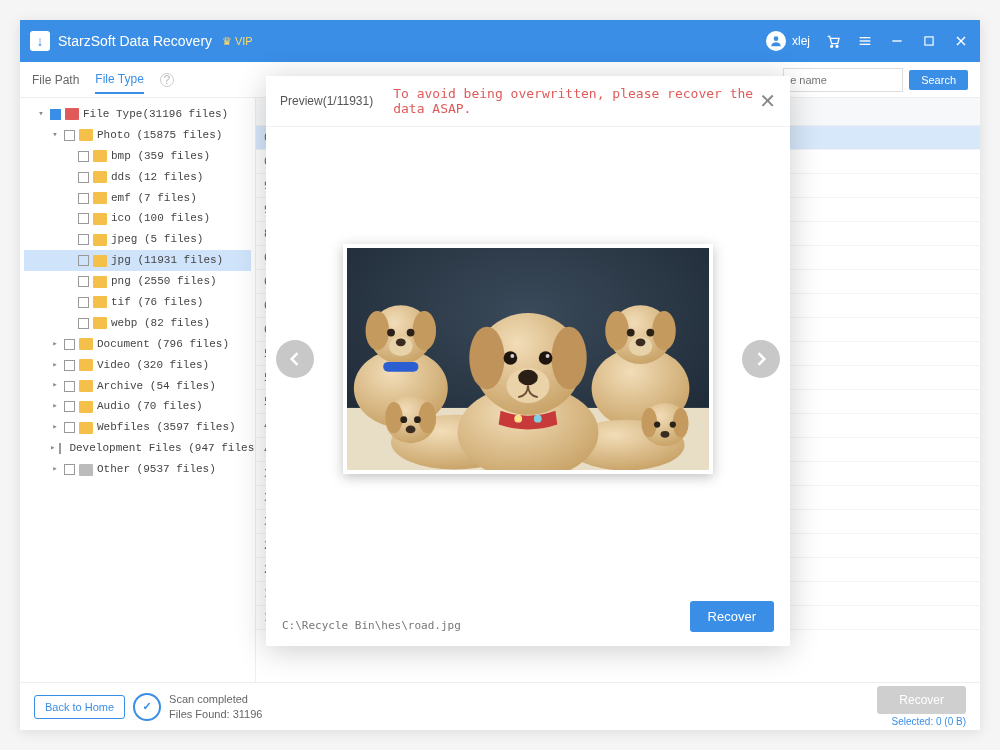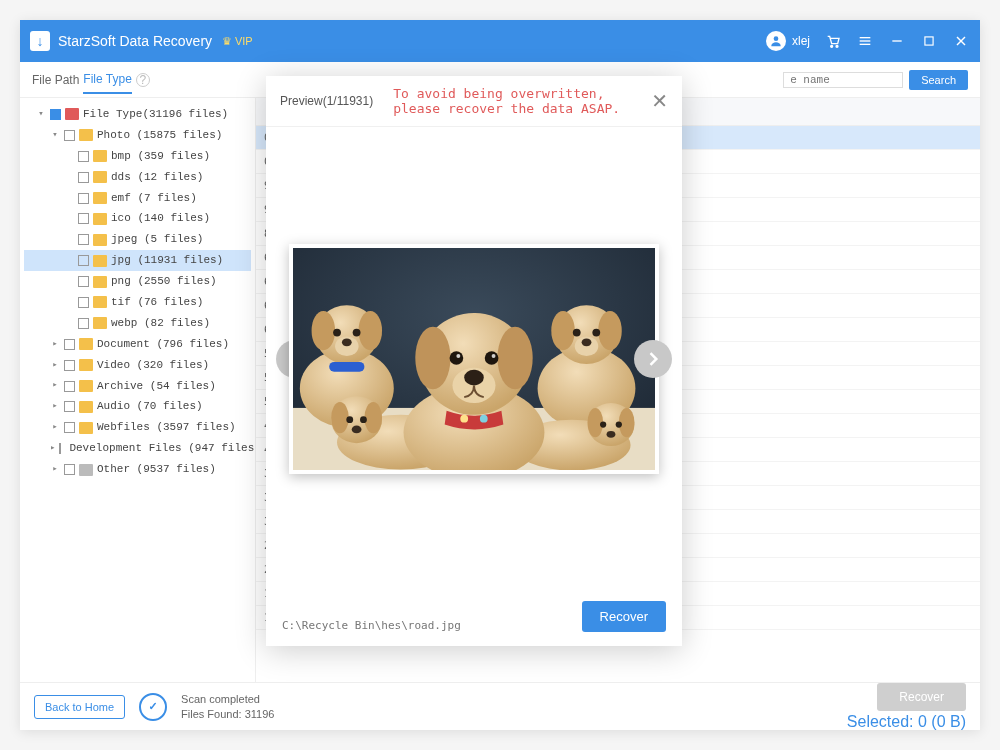--- a/index.html
+++ b/index.html
@@ -45,27 +45,27 @@
     .title-bar .user-name { margin-left:6px; font-size:12px; }
     .title-bar .win-btn { margin-left: 14px; cursor: pointer; font-size:16px; display:flex;align-items:center;justify-content:center;width:18px;height:18px;}
     .tabs-row {
       display: flex;
       align-items: center;
       height: 36px;
       border-bottom: 1px solid #eee;
       padding: 0 12px;
       font-size: 12px;
       color: #666;
-      gap: 4px;
+      gap: 16px;
     }
     .tabs-row .tab { cursor: pointer; padding: 6px 0; }
     .tabs-row .tab.active { color:#3a8ee6; border-bottom:2px solid #3a8ee6; }
     .tabs-row .help-q { color:#bbb; font-size:12px; border:1px solid #ccc;border-radius:50%;width:14px;height:14px;line-height:12px;text-align:center;}
     .search-row { margin-left:auto; display:flex; align-items:center; gap:6px; }
-    .search-row input { width:120px; height:16px; border:1px solid #ddd; padding:0 6px; font-size:11px;font-family:Liberation Mono, monospace;}
+    .search-row input { width:120px; height:24px; border:1px solid #ddd; padding:0 6px; font-size:11px;}
     .search-row button { background:#3a8ee6;color:#fff;border:none;height:20px;padding:0 12px;font-size:11px;border-radius:2px;cursor:pointer;}
     
     .body {
       flex: 1;
       display: flex;
       overflow: hidden;
     }
     .sidebar {
       width: 236px;
       border-right: 1px solid #eee;
@@ -122,35 +122,35 @@
     .file-row.sel { background:#d7e8fb; }
     .file-row .time { width:38px; color:#666;}
     .file-row .path { color:#555; }
     
     .footer {
       height: 48px;
       border-top:1px solid #eee;
       display:flex;
       align-items:center;
       padding:0 14px;
-      gap:14px;
+      gap:8px;
       font-size:11px;
       color:#666;
     }
     .footer .back-btn { border:1px solid #3a8ee6;color:#3a8ee6;background:#fff;padding:5px 10px;border-radius:3px;cursor:pointer;font-size:11px;}
     .footer .check-circle { width:28px;height:28px;border-radius:50%;border:2px solid #3a8ee6;display:flex;align-items:center;justify-content:center;color:#3a8ee6;font-weight:bold;}
     .footer .status-text { display:flex; flex-direction:column; line-height:1.3;}
     .footer .spacer {flex:1;}
     .footer .recover-btn { background:#cfcfcf;color:#fff;border:none;padding:7px 22px;border-radius:3px;cursor:not-allowed;font-size:12px;}
-    .footer .selected-text { margin-left:10px; color:#3a8ee6; font-size:16px;}
+    .footer .selected-text { margin-left:10px; color:#3a8ee6; font-size:10px;}
     
     .preview-modal {
       position:absolute;
       top:56px; left:246px;
-      width:416px;
+      width:524px;
       height:570px;
       background:#fff;
       box-shadow:0 4px 30px rgba(0,0,0,0.2);
       display:flex;
       flex-direction:column;
       z-index:50;
     }
     .preview-head {
       display:flex; align-items:center;
       padding:10px 14px;
@@ -279,21 +279,21 @@
         <div class="tree-row indent-3">
           <span class="caret"></span>
           <span class="chk"></span>
           <span class="ficon "></span>
           <span>emf  (7 files)</span>
         </div>
         <div class="tree-row indent-3">
           <span class="caret"></span>
           <span class="chk"></span>
           <span class="ficon "></span>
-          <span>ico  (140 files)</span>
+          <span>ico  (100 files)</span>
         </div>
         <div class="tree-row indent-3">
           <span class="caret"></span>
           <span class="chk"></span>
           <span class="ficon "></span>
           <span>jpeg  (5 files)</span>
         </div>
         <div class="tree-row indent-3 selected">
           <span class="caret"></span>
           <span class="chk"></span>

